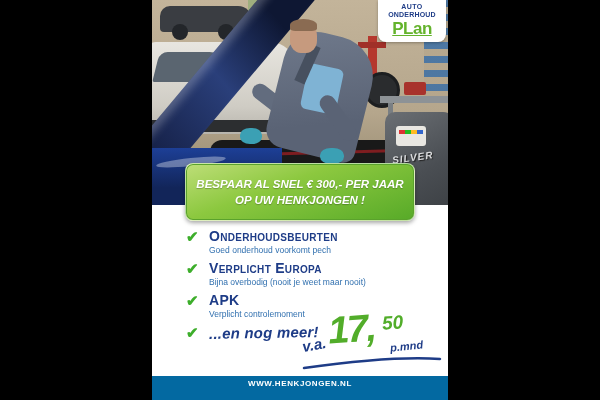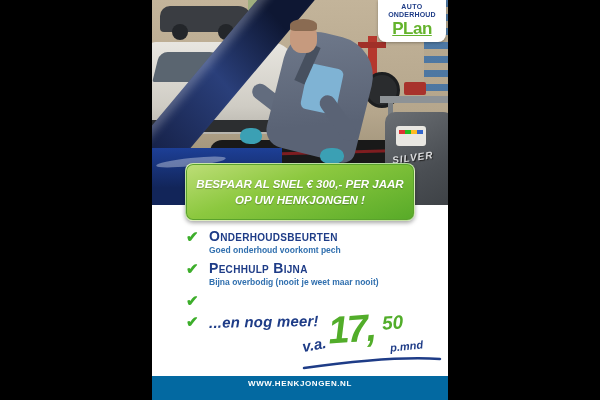--- a/index.html
+++ b/index.html
@@ -63,21 +63,21 @@
               text-shadow:0 1px 1px rgba(0,0,0,.25);}
 
   
   .list{position:absolute;left:34px;top:229px;width:240px;}
   .item{display:flex;align-items:flex-start;margin-bottom:5px;}
   .check{color:#3dae2b;font-size:15px;font-weight:bold;width:23px;flex:0 0 23px;line-height:16px;}
   .item-title{color:#1e3c87;font-weight:800;font-size:14px;line-height:15px;
               font-variant:small-caps;letter-spacing:.3px;}
   .item-title.caps{font-variant:normal;}
   .item-title.hand{font-variant:normal;font-style:italic;font-size:15px;letter-spacing:.2px;transform:rotate(-1deg);}
-  .item-sub{color:#3170af;font-weight:bold;font-size:8.5px;line-height:11px;margin-top:1px;}
+  .item-sub{color:#3170af;font-weight:normal;font-size:8.5px;line-height:11px;margin-top:1px;}
 
   
   .price{position:absolute;left:150px;top:316px;width:142px;height:58px;color:#1e3c87;}
   .pp{position:absolute;font-weight:800;font-style:italic;}
   .p-prefix{left:0;top:20px;font-size:15px;transform:rotate(-10deg);}
   .p-amount{left:26px;top:-8px;font-size:38px;color:#52ad2a;transform:rotate(-4deg);letter-spacing:-2px;}
   .p-cents{left:80px;top:-4px;font-size:19px;color:#52ad2a;transform:rotate(-4deg);}
   .p-unit{left:88px;top:24px;font-size:11px;transform:rotate(-6deg);}
   .p-swoosh{position:absolute;left:0;top:38px;}
 
@@ -141,26 +141,30 @@
       <div class="item">
         <span class="check">✔</span>
         <div>
           <div class="item-title">Onderhoudsbeurten</div>
           <div class="item-sub">Goed onderhoud voorkomt pech</div>
         </div>
       </div>
       <div class="item">
         <span class="check">✔</span>
         <div>
-          <div class="item-title">Pechhulp Bijna</div>
+          <div class="item-title">Verplicht Europa</div>
           <div class="item-sub">Bijna overbodig (nooit je weet maar nooit)</div>
         </div>
       </div>
       <div class="item">
         <span class="check">✔</span>
+        <div>
+          <div class="item-title caps">APK</div>
+          <div class="item-sub">Verplicht controlemoment</div>
+        </div>
       </div>
       <div class="item">
         <span class="check">✔</span>
         <div>
           <div class="item-title hand">...en nog meer!</div>
         </div>
       </div>
     </div>
 
     <div class="price">

